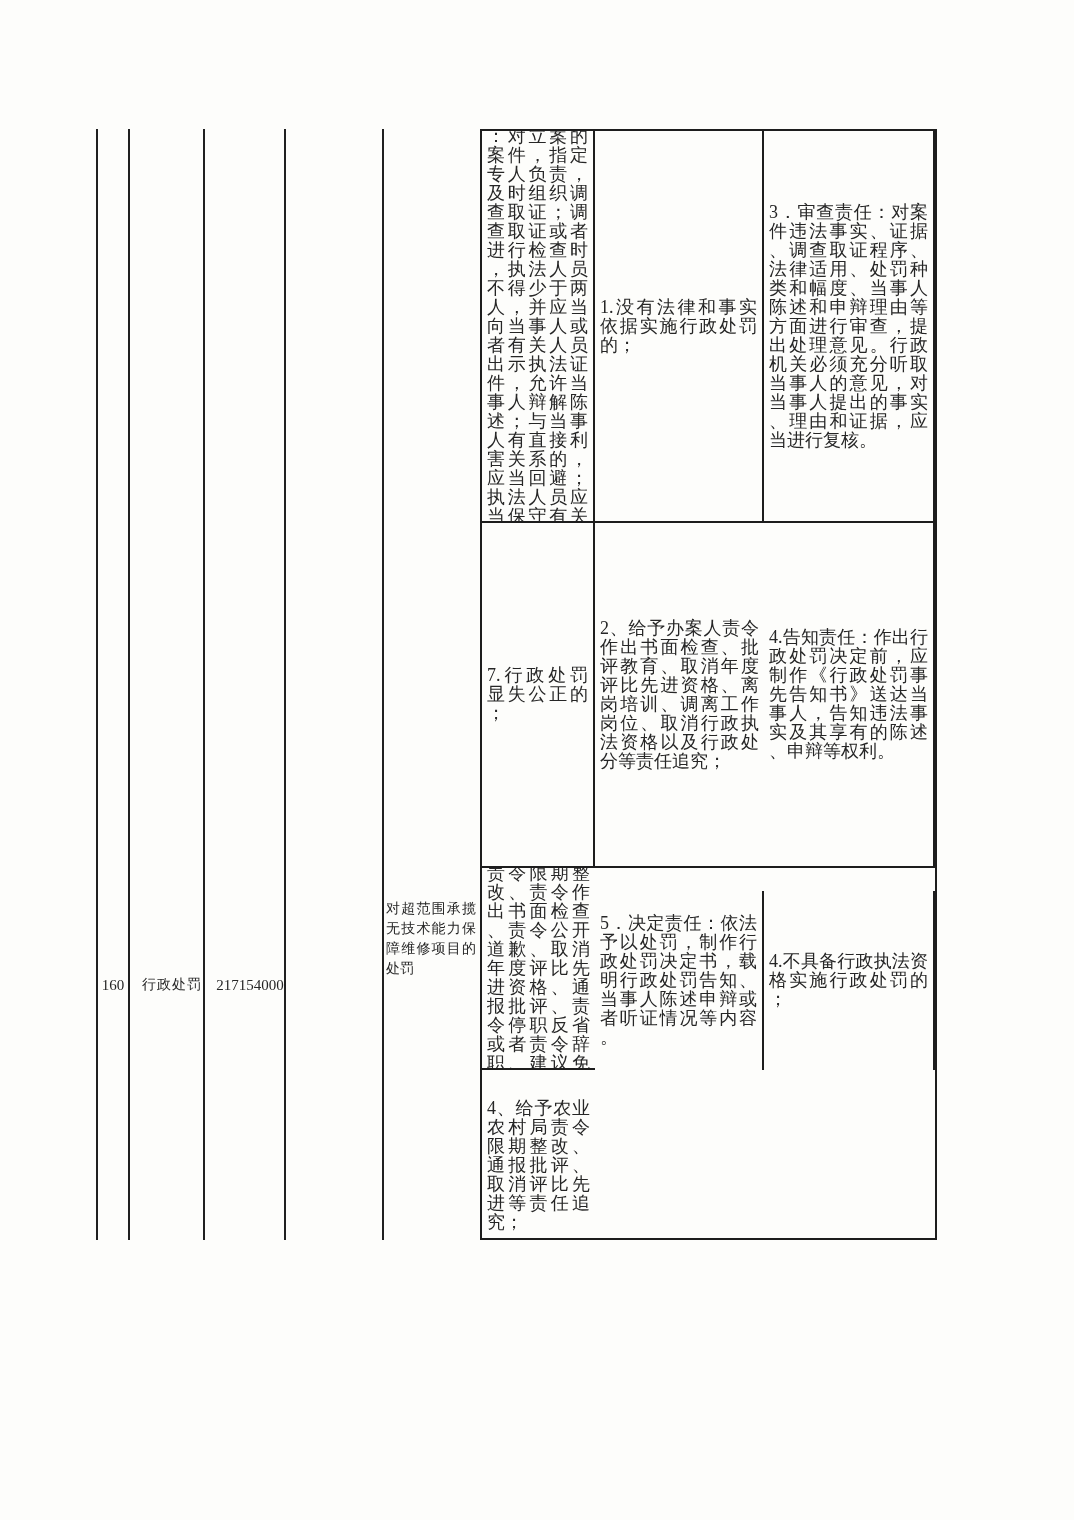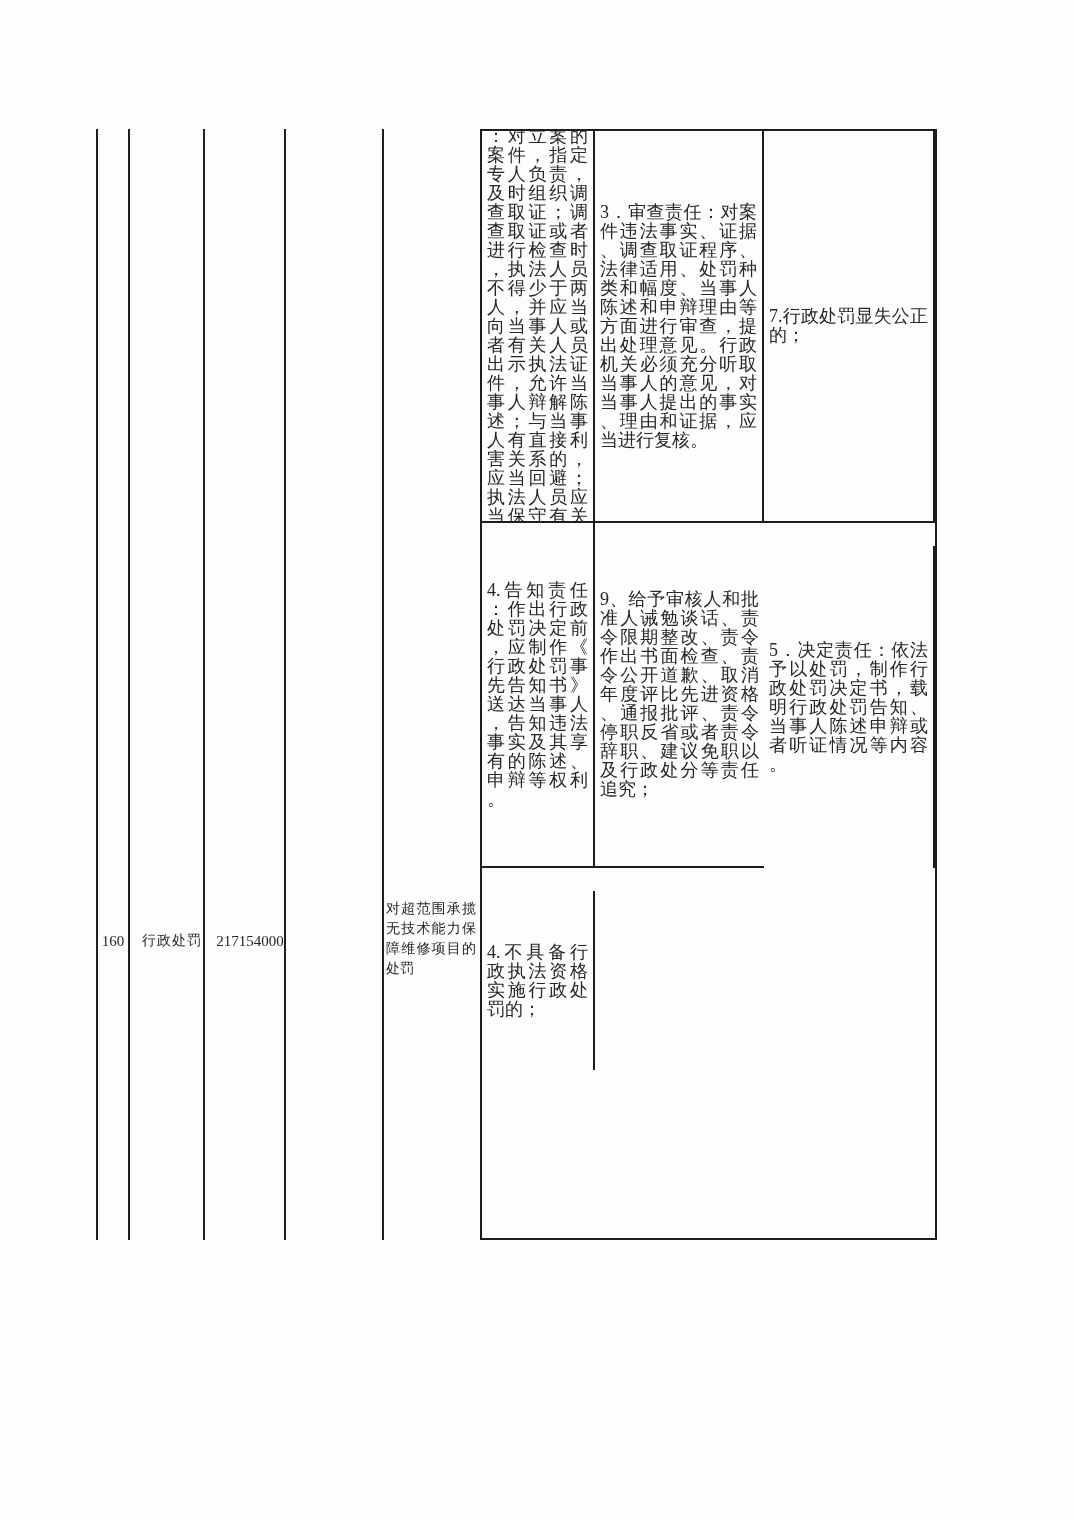--- a/index.html
+++ b/index.html
@@ -18,20 +18,21 @@
     background:#202020;
   }
   .vl-1{left:96px}.vl-2{left:128px}.vl-3{left:203px}.vl-4{left:284px}.vl-5{left:382px}
 
   
   .ltext{
     position:absolute;
     font-size:15px;line-height:20px;
     text-align:center;
     white-space:nowrap;
+    margin-top:44px;
   }
   .serial{left:96px;width:34px;top:931px;}
   .category{left:128px;width:88px;top:931px;font-size:14px;letter-spacing:1px;}
   .code{left:203px;width:94px;top:931px;}
   .blankcol{left:284px;width:100px;top:931px;}
   .itemname{
     position:absolute;left:386px;top:899px;width:90px;
     font-size:14px;line-height:20px;
     text-align:justify;word-break:break-all;line-break:anywhere;
     white-space:normal;
@@ -70,24 +71,27 @@
   <div class="vline vl-5"></div>
 
   <div class="ltext serial">160</div>
   <div class="ltext category">行政处罚</div>
   <div class="ltext code">217154000</div>
   <div class="ltext blankcol"></div>
   <div class="itemname">对超范围承揽无技术能力保障维修项目的处罚</div>
 
   <div class="matrix">
     <div class="mcell">2．调查责任：对立案的案件，指定专人负责，及时组织调查取证；调查取证或者进行检查时，执法人员不得少于两人，并应当向当事人或者有关人员出示执法证件，允许当事人辩解陈述；与当事人有直接利害关系的，应当回避；执法人员应当保守有关秘密。</div>
+    <div class="mcell">1.没有法律和事实依据实施行政处罚的；</div>
 
     <div class="mcell">3．审查责任：对案件违法事实、证据、调查取证程序、法律适用、处罚种类和幅度、当事人陈述和申辩理由等方面进行审查，提出处理意见。行政机关必须充分听取当事人的意见，对当事人提出的事实、理由和证据，应当进行复核。</div>
     <div class="mcell">7.行政处罚显失公正的；</div>
+    <div class="mcell lastcol">2、给予办案人责令作出书面检查、批评教育、取消年度评比先进资格、离岗培训、调离工作岗位、取消行政执法资格以及行政处分等责任追究；</div>
 
     <div class="mcell">4.告知责任：作出行政处罚决定前，应制作《行政处罚事先告知书》送达当事人，告知违法事实及其享有的陈述、申辩等权利。</div>
     <div class="mcell lastcol">9、给予审核人和批准人诫勉谈话、责令限期整改、责令作出书面检查、责令公开道歉、取消年度评比先进资格、通报批评、责令停职反省或者责令辞职、建议免职以及行政处分等责任追究；</div>
 
     <div class="mcell lastrow">5．决定责任：依法予以处罚，制作行政处罚决定书，载明行政处罚告知、当事人陈述申辩或者听证情况等内容。</div>
     <div class="mcell lastrow">4.不具备行政执法资格实施行政处罚的；</div>
+    <div class="mcell lastcol lastrow">4、给予农业农村局责令限期整改、通报批评、取消评比先进等责任追究；</div>
   </div>
 
 </div>
 
 </body></html>

